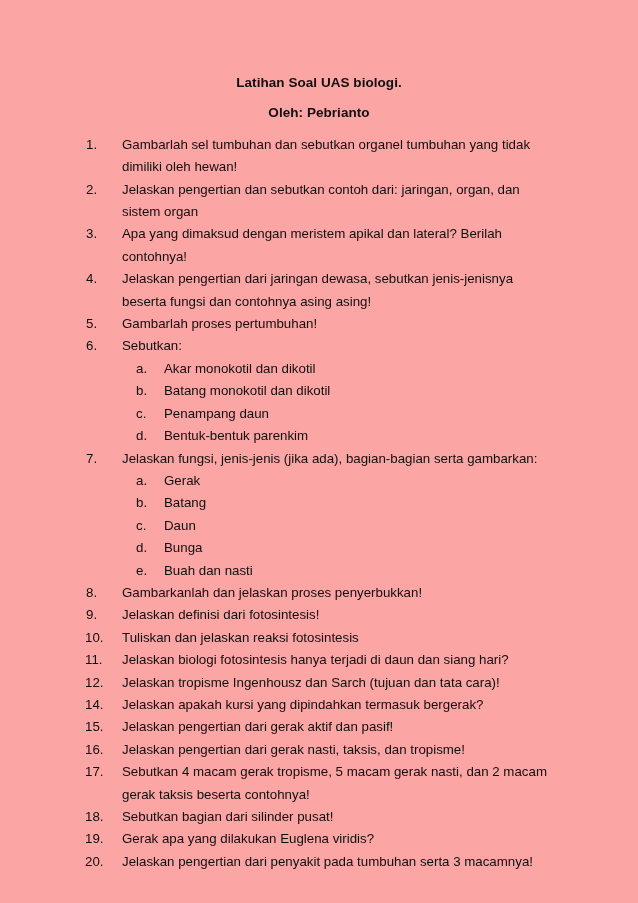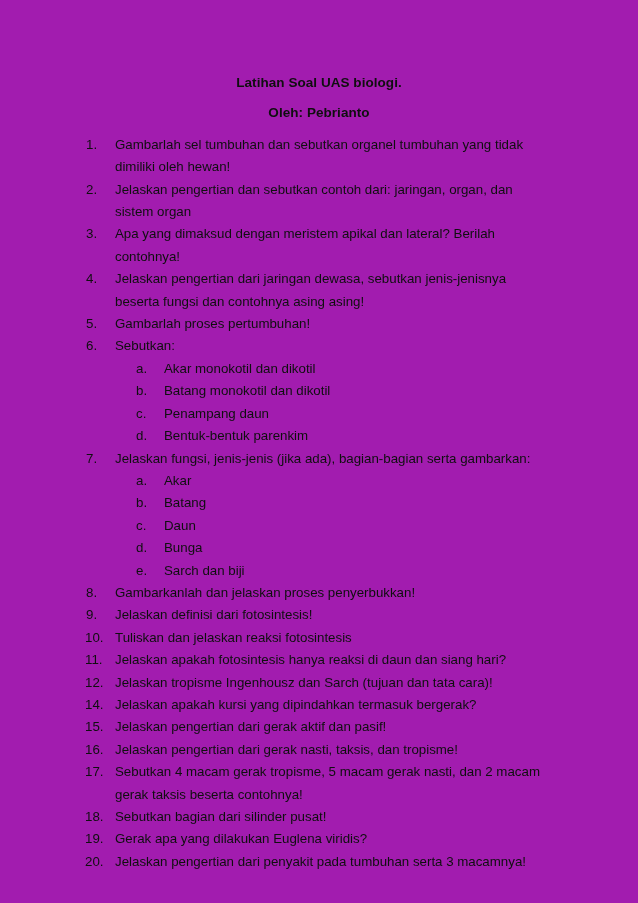--- a/index.html
+++ b/index.html
@@ -4,21 +4,21 @@
 <style>
   html, body {
     margin: 0;
     padding: 0;
     background: #ffffff;
   }
   .page {
     position: relative;
     width: 638px;
     height: 903px;
-    background: #a21caf;
+    background: #fca5a5;
     margin: 0 auto;
     overflow: hidden;
     font-family: "Liberation Sans", sans-serif;
     color: #0f0f0f;
     -webkit-font-smoothing: antialiased;
   }
   .content {
     position: absolute;
     left: 86px;
     top: 72px;
@@ -55,20 +55,21 @@
     width: 26px;
     text-align: left;
     white-space: pre;
   }
   ol.qlist > li > .marker.wide {
     left: -1px;
     width: 27px;
   }
   ol.qlist > li > .qtext {
     display: block;
+    margin-left: 7px;
   }
 
   ul.sublist {
     list-style: none;
     margin: 0;
     padding: 0;
   }
   ul.sublist > li {
     position: relative;
     padding-left: 49px;
@@ -123,42 +124,42 @@
             <li><span class="submarker">a.</span><span>Akar monokotil dan dikotil</span></li>
             <li><span class="submarker">b.</span><span>Batang monokotil dan dikotil</span></li>
             <li><span class="submarker">c.</span><span>Penampang daun</span></li>
             <li><span class="submarker">d.</span><span>Bentuk-bentuk parenkim</span></li>
           </ul>
         </li>
         <li>
           <span class="marker">7.</span>
           <span class="qtext">Jelaskan fungsi, jenis-jenis (jika ada), bagian-bagian serta gambarkan:</span>
           <ul class="sublist">
-            <li><span class="submarker">a.</span><span>Akar</span></li>
+            <li><span class="submarker">a.</span><span>Gerak</span></li>
             <li><span class="submarker">b.</span><span>Batang</span></li>
             <li><span class="submarker">c.</span><span>Daun</span></li>
             <li><span class="submarker">d.</span><span>Bunga</span></li>
-            <li><span class="submarker">e.</span><span>Sarch dan biji</span></li>
+            <li><span class="submarker">e.</span><span>Buah dan nasti</span></li>
           </ul>
         </li>
         <li>
           <span class="marker">8.</span>
           <span class="qtext">Gambarkanlah dan jelaskan proses penyerbukkan!</span>
         </li>
         <li>
           <span class="marker">9.</span>
           <span class="qtext">Jelaskan definisi dari fotosintesis!</span>
         </li>
         <li>
           <span class="marker wide">10.</span>
           <span class="qtext">Tuliskan dan jelaskan reaksi fotosintesis</span>
         </li>
         <li>
           <span class="marker wide">11.</span>
-          <span class="qtext">Jelaskan apakah fotosintesis hanya reaksi di daun dan siang hari?</span>
+          <span class="qtext">Jelaskan biologi fotosintesis hanya terjadi di daun dan siang hari?</span>
         </li>
         <li>
           <span class="marker wide">12.</span>
           <span class="qtext">Jelaskan tropisme Ingenhousz dan Sarch (tujuan dan tata cara)!</span>
         </li>
         <li>
           <span class="marker wide">14.</span>
           <span class="qtext">Jelaskan apakah kursi yang dipindahkan termasuk bergerak?</span>
         </li>
         <li>

